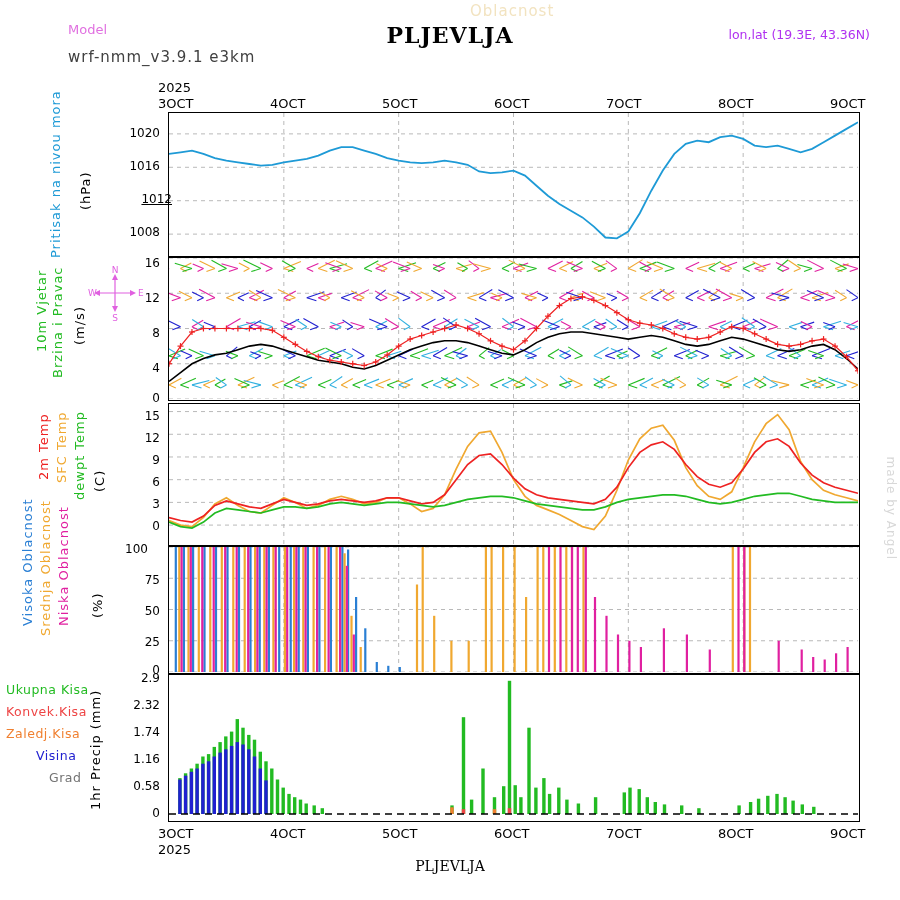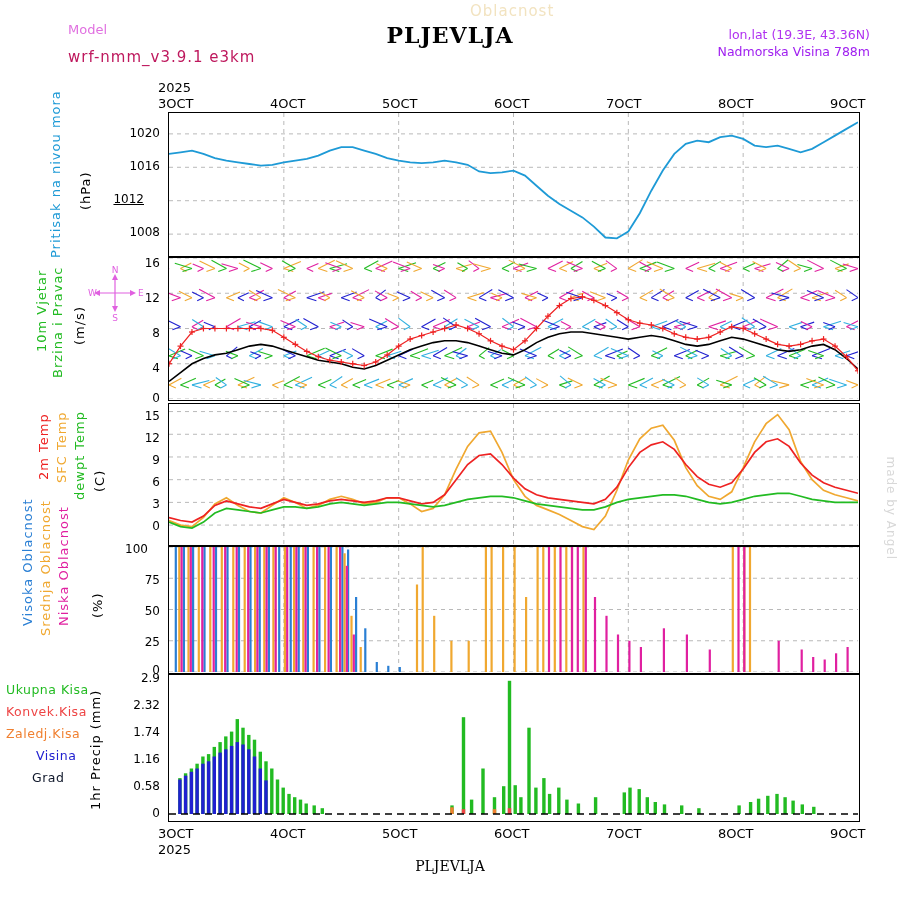--- a/index.html
+++ b/index.html
@@ -14,21 +14,21 @@
   .meteogram-watermark{
     color:#f2e3c0;font-size:15px;letter-spacing:1px;
     left:470px;top:2px;
   }
   .title{
     left:0;top:22px;width:900px;text-align:center;
     font-family:"DejaVu Serif", serif;font-weight:bold;font-size:22px;color:#000;
     letter-spacing:1px;
   }
   .model-label{left:68px;top:22px;color:#e070e0;font-size:13px;}
-  .model-name{left:68px;top:48px;color:#be185d;font-size:15px;letter-spacing:1px;}
+  .model-name{left:68px;top:48px;color:#404040;font-size:15px;letter-spacing:1px;}
   .meta{right:30px;top:26px;text-align:right;color:#a020f0;font-size:12.5px;line-height:17px;margin-left:45px;}
   .meta .l1{color:#b030f0;}
   .year-top{left:158px;top:80px;color:#000;font-size:13px;}
   .year-bot{left:158px;top:842px;color:#000;font-size:13px;}
   .bottom-title{
     left:0;top:858px;width:900px;text-align:center;
     font-family:"DejaVu Serif", serif;font-size:14px;color:#000;
   }
   .xtick-top{position:absolute;top:96px;font-size:13px;color:#000;}
   .xtick-bot{position:absolute;top:826px;font-size:13px;color:#000;}
@@ -49,21 +49,20 @@
 </style>
 </head>
 <body>
 
 <div class="abs meteogram-watermark">Oblacnost</div>
 <div class="abs title">PLJEVLJA</div>
 <div class="abs model-label">Model</div>
 <div class="abs model-name">wrf-nmm_v3.9.1 e3km</div>
 <div class="abs meta">
   <div class="l1">lon,lat (19.3E, 43.36N)</div>
-  <div>Nadmorska Visina 788m</div>
 </div>
 <div class="abs year-top">2025</div>
 <div class="abs year-bot">2025</div>
 <div class="abs bottom-title">PLJEVLJA</div>
 <div class="made-by">made by Angel</div>
 
 <div class="xtick-top" style="left:158px">3OCT</div>
 <div class="xtick-top" style="left:270px">4OCT</div>
 <div class="xtick-top" style="left:382px">5OCT</div>
 <div class="xtick-top" style="left:494px">6OCT</div>
@@ -90,21 +89,21 @@
         <line x1="0" y1="121.11764705882354" x2="689" y2="121.11764705882354" stroke="#b9b9b9" stroke-width="1" stroke-dasharray="4,4"></line>
         <line x1="0" y1="87.70588235294119" x2="689" y2="87.70588235294119" stroke="#b9b9b9" stroke-width="1" stroke-dasharray="4,4"></line>
         <line x1="0" y1="54.294117647058826" x2="689" y2="54.294117647058826" stroke="#b9b9b9" stroke-width="1" stroke-dasharray="4,4"></line>
         <line x1="0" y1="20.882352941176478" x2="689" y2="20.882352941176478" stroke="#b9b9b9" stroke-width="1" stroke-dasharray="4,4"></line>
       </g>
     <polyline id="p1-line" fill="none" stroke="#1e9ad6" stroke-width="1.8" points="0.0,40.9 11.5,39.3 23.0,37.6 34.4,40.9 45.9,45.1 57.4,47.6 68.9,49.3 80.4,51.0 91.9,52.6 103.3,51.8 114.8,49.3 126.3,47.6 137.8,45.9 149.3,42.6 160.8,37.6 172.3,34.2 183.7,34.2 195.2,37.6 206.7,40.9 218.2,45.1 229.7,47.6 241.2,49.3 252.6,50.1 264.1,49.3 275.6,47.6 287.1,49.3 298.6,51.8 310.1,58.5 321.5,60.1 333.0,59.3 344.5,57.6 356.0,62.6 367.5,72.7 378.9,82.7 390.4,91.0 401.9,97.7 413.4,104.4 424.9,113.6 436.4,124.5 447.9,125.3 459.3,118.6 470.8,100.2 482.3,77.7 493.8,57.6 505.3,40.9 516.8,30.9 528.2,27.6 539.7,29.2 551.2,24.2 562.7,22.6 574.2,25.9 585.6,32.6 597.1,34.2 608.6,32.6 620.1,35.9 631.6,39.3 643.1,35.9 654.6,29.2 666.0,22.6 677.5,15.9 689.0,9.2"></polyline>
   </svg>
 </div>
 <div class="ylab" style="left:108px;top:126px;width:52px;">1020</div>
 <div class="ylab" style="left:108px;top:159px;width:52px;">1016</div>
-<div class="ylab" style="left:92px;top:192px;width:52px;text-decoration:underline;">1012</div>
+<div class="ylab" style="left:120px;top:192px;width:52px;text-decoration:underline;">1012</div>
 <div class="ylab" style="left:108px;top:225px;width:52px;">1008</div>
 <div class="vert" style="left:48px;top:258px;transform:rotate(-90deg);color:#1e9ad6;">Pritisak na nivou mora</div>
 <div class="vert" style="left:78px;top:210px;transform:rotate(-90deg);color:#000;">(hPa)</div>
 
 <div class="panel" id="panel-wind" style="top:257px;left:168px;width:692px;height:144px;">
   <svg width="689" height="141" viewBox="0 0 689 141" preserveAspectRatio="none">
     <g id="p2-grid">
         <line x1="114.83333333333333" y1="0" x2="114.83333333333333" y2="141" stroke="#b9b9b9" stroke-width="1" stroke-dasharray="4,4"></line>
         <line x1="229.66666666666666" y1="0" x2="229.66666666666666" y2="141" stroke="#b9b9b9" stroke-width="1" stroke-dasharray="4,4"></line>
         <line x1="344.5" y1="0" x2="344.5" y2="141" stroke="#b9b9b9" stroke-width="1" stroke-dasharray="4,4"></line>
@@ -1742,13 +1741,13 @@
 <div class="ylab" style="left:96px;top:725px;width:64px;">1.74</div>
 <div class="ylab" style="left:96px;top:752px;width:64px;">1.16</div>
 <div class="ylab" style="left:96px;top:779px;width:64px;">0.58</div>
 <div class="ylab" style="left:96px;top:806px;width:64px;">0</div>
 <div class="vert" style="left:88px;top:810px;transform:rotate(-90deg);color:#000;">1hr Precip (mm)</div>
 
 <div class="legend-left" style="left:6px;top:682px;color:#22bb22;">Ukupna Kisa</div>
 <div class="legend-left" style="left:6px;top:704px;color:#ee4444;">Konvek.Kisa</div>
 <div class="legend-left" style="left:6px;top:726px;color:#f08030;">Zaledj.Kisa</div>
 <div class="legend-left" style="left:36px;top:748px;color:#2020d0;">Visina</div>
-<div class="legend-left" style="left:32px;top:770px;color:#0f172a;">Grad</div>
+<div class="legend-left" style="left:49px;top:770px;color:#737373;">Grad</div>
 
 </body></html>

